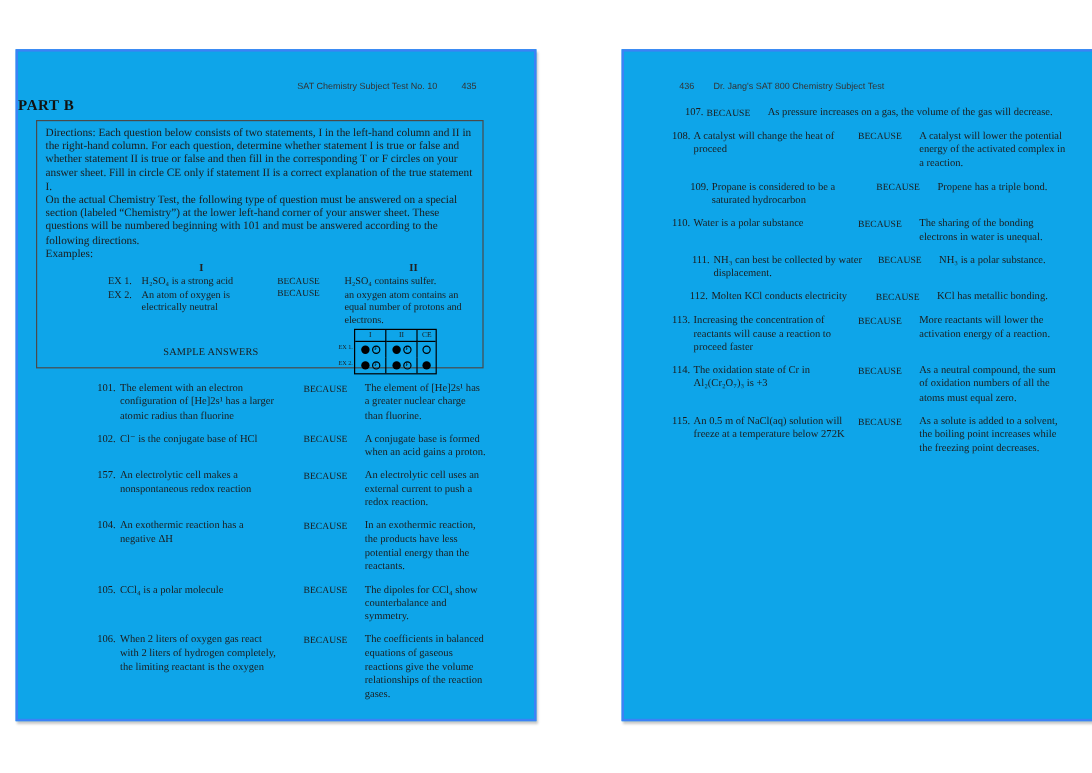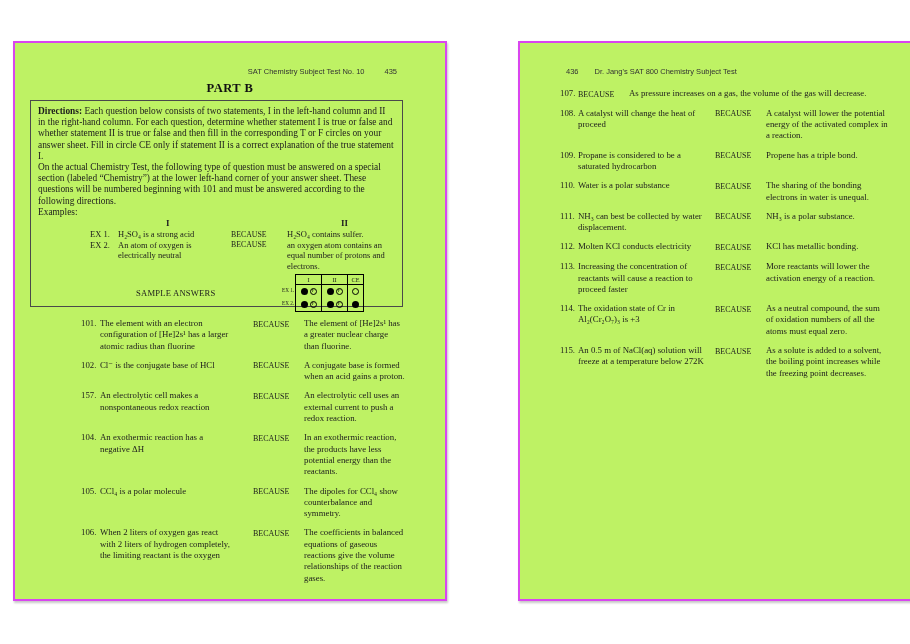--- a/index.html
+++ b/index.html
@@ -5,48 +5,48 @@
   html,body { margin:0; padding:0; }
   body {
     width:910px; height:644px; position:relative;
     background:#ffffff;
     font-family:"Liberation Serif","DejaVu Serif",serif;
     color:#1c1c1c;
     -webkit-font-smoothing:antialiased;
   }
   .page {
     position:absolute; top:41px; width:430px; height:556px;
-    background:#bef264; border:2px solid #d946ef;
+    background:#0ea5e9; border:2px solid #3b82f6;
     box-shadow:1px 2px 2px rgba(0,0,0,0.22);
   }
   .page.left  { left:13px; }
   .page.right { left:484px;margin-left:34px; }
 
   .running-head {
     position:absolute; top:24px; display:flex;
     font-family:"Liberation Sans",sans-serif;
     font-size:7.5px; color:#333; white-space:nowrap;
   }
   .left  .running-head { right:48px; gap:20px; }
   .right .running-head { left:46px;  gap:16px; }
 
   .part-title {
     position:absolute; top:38px; left:0; right:0;
-    text-align:center; font-weight:bold; font-size:12.5px;
+    font-weight:bold; font-size:12.5px;
     letter-spacing:0.5px; color:#111;
   }
 
   
   .dir-box {
     position:absolute; left:15px; top:57px; width:357px; height:198px;
     border:1px solid #4a4a4a; padding:5px 7px 2px 7px;
     font-size:9.4px; line-height:11.2px;
   }
   .dir-box p { margin:0; }
-  .dir-label { font-weight:bold; }
+  .dir-label { font-weight:normal; }
   .dir-p2 { margin-top:7px; }
 
   .ex-cols { position:relative; height:11px; font-size:9px; font-weight:bold; color:#222; }
   .ex-col-i  { position:absolute; left:128px; }
   .ex-col-ii { position:absolute; left:303px; }
 
   .ex-row { display:flex; margin-left:52px; font-size:8.5px; line-height:10.4px; }
   .ex-label { width:28px; flex:none; }
   .ex-s1  { width:110px; flex:none; padding-right:3px; }
   .ex-bec { width:48px; flex:none; font-size:7.8px; margin-right:8px; padding-top:0.5px; }
@@ -69,21 +69,21 @@
     width:7px; height:7px; border-radius:50%; box-sizing:border-box;
     display:flex; align-items:center; justify-content:center; flex:none;
     line-height:1;
   }
   .c.filled { background:#000; }
   .c.open { border:1px solid #000; font-size:4.6px; color:#000; }
 
   
   .questions { position:absolute; display:flex; flex-direction:column; }
   .left  .questions { left:66px; top:275px; width:324px; }
-  .right .questions { left:40px; top:45px;  width:328px; }
+  .right .questions { left:40px; top:45px;  width:328px;align-items:center; }
   .q { display:flex; margin-bottom:8px; font-size:8.8px; line-height:11.3px; }
   .qnum { flex:none; }
   .left  .qnum { width:19px; }
   .right .qnum { width:18px; }
   .qs1 { flex:none; }
   .left  .qs1 { width:133px; margin-right:20px; }
   .right .qs1 { width:131px; margin-right:6px; }
   .qbec { flex:none; font-size:8px; padding-top:0.5px; }
   .left  .qbec { width:46px; margin-right:5px; }
   .right .qbec { width:45px; margin-right:6px; }

